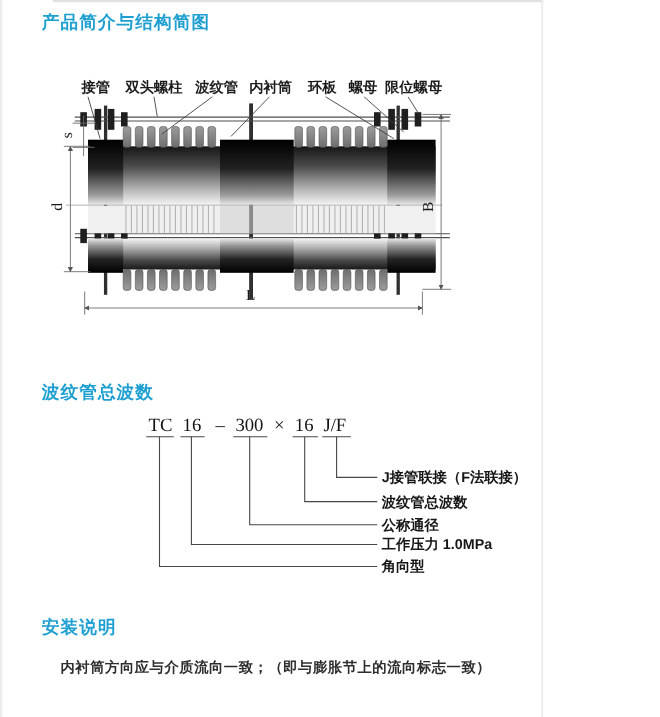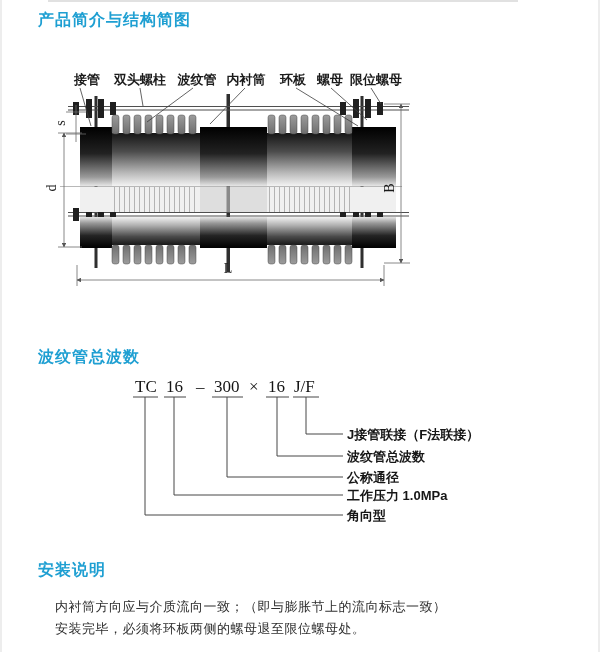--- a/index.html
+++ b/index.html
@@ -1,29 +1,29 @@
 <!DOCTYPE html>
 <html><head>
 <meta charset="utf-8">
 <style>
   html,body{margin:0;padding:0;}
   body{font-family:"Liberation Sans","DejaVu Sans",sans-serif;background:#fff;}
-  .page{position:relative;width:600px;height:652px;background:#fff;overflow:hidden;}
+  .page{position:relative;width:494px;height:652px;background:#fff;overflow:hidden;}
   .edge-top{position:absolute;top:0;left:48px;width:470px;height:2px;background:#c9c9c9;opacity:.55;}
   .edge-left{position:absolute;top:0;left:0;width:2px;height:652px;background:#ededed;}
   .edge-right{position:absolute;top:0;right:0;width:2px;height:652px;background:#ededed;}
   .sec-title{position:absolute;left:38px;margin:0;font-size:16px;font-weight:bold;
              letter-spacing:1px;color:#1e9fd2;}
   #title-intro{top:10px;}
   #title-code{top:347px;}
   #title-install{top:560px;text-align:center;}
   .svg-abs{position:absolute;left:0;}
   #svg-diagram{top:60px;}
   #svg-code{top:375px;}
-  .install-line{position:absolute;left:55px;width:500px;font-size:13px;font-weight:normal;
+  .install-line{position:absolute;left:55px;width:500px;font-size:13px;font-weight:bold;
                 color:#2e2e2e;letter-spacing:.5px;white-space:nowrap;}
   #install-line-0{top:598px;}
   #install-line-1{top:620px;}
   text{font-family:"Liberation Sans","DejaVu Sans",sans-serif;}
   .part-label{font-size:13px;font-weight:bold;fill:#1c1c1c;}
   .dim-label{font-family:"Liberation Serif","DejaVu Serif",serif;font-size:14px;fill:#1a1a1a;}
   .code-seg{font-family:"Liberation Serif","DejaVu Serif",serif;font-size:17px;fill:#141414;}
   .callout-label{font-size:13px;font-weight:bold;fill:#161616;}
   .leader{stroke:#3c3c3c;stroke-width:.8;fill:none;}
   .rod{stroke:#4f4f4f;stroke-width:1.1;}
@@ -226,14 +226,13 @@
     <text class="callout-label" x="347" y="63.5">J接管联接（F法联接）</text>
     <text class="callout-label" x="347" y="85.5">波纹管总波数</text>
     <text class="callout-label" x="347" y="106.5">公称通径</text>
     <text class="callout-label" x="347" y="124.5">工作压力 1.0MPa</text>
     <text class="callout-label" x="347" y="144.5">角向型</text>
   </svg>
 
   <h2 class="sec-title" id="title-install">安装说明</h2>
 
   <div class="install-line" id="install-line-0">内衬筒方向应与介质流向一致；（即与膨胀节上的流向标志一致）</div>
-  <div class="install-line" id="install-line-1">安装完毕，必须将环板两侧的螺母退至限位螺母处。</div>
 </div>
 
 </body></html>

